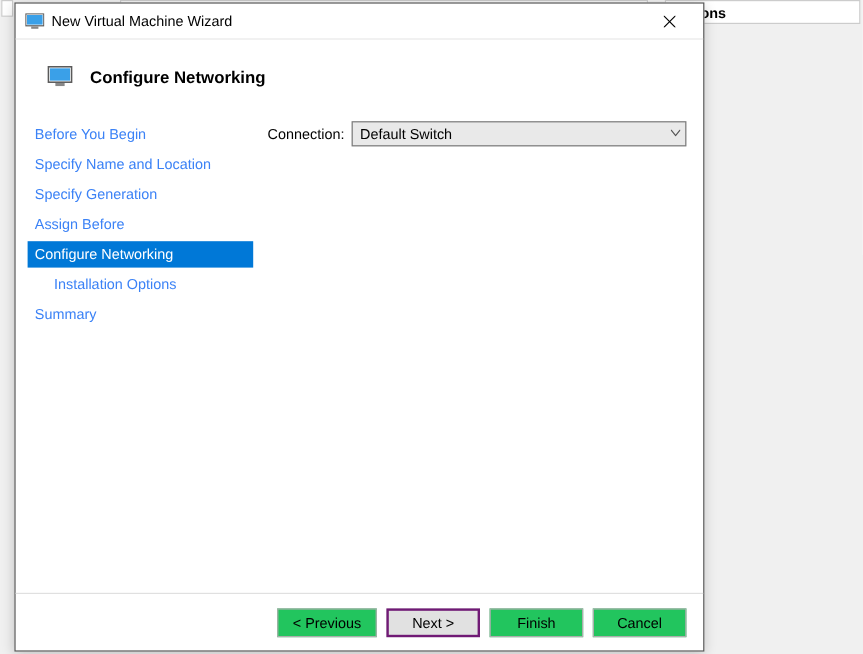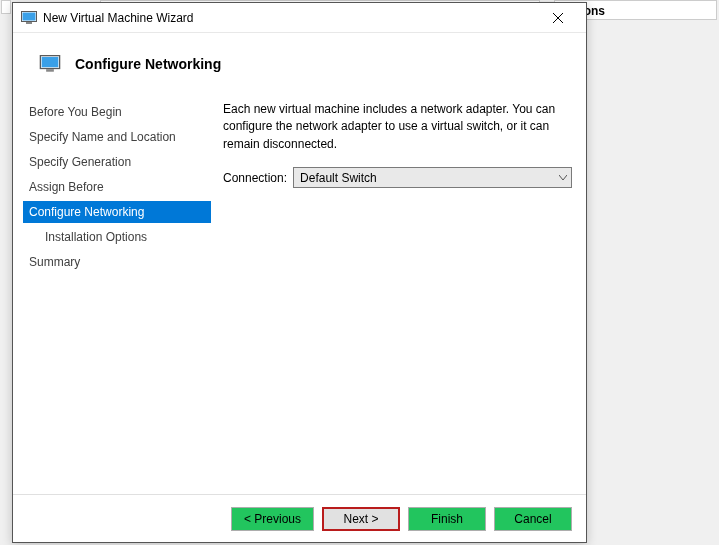--- a/index.html
+++ b/index.html
@@ -21,21 +21,21 @@
     .header-band {
       display: flex; align-items: center; height: 62px; padding: 0 0 0 26px;
     }
     .header-icon { width: 22px; height: 18px; margin-right: 14px; }
     .header-title { font-size: 14px; font-weight: 600; color: #000; }
     .body { flex: 1; display: flex; padding: 0 10px 0 0; }
     .steps {
       width: 200px; padding: 6px 2px 0 10px;
     }
     .step-item {
-      padding: 4px 6px; margin: 0 0 3px 0; color: #404040; cursor: pointer; white-space: nowrap;
+      padding: 4px 6px; margin: 0 0 3px 0; color: #3b82f6; cursor: pointer; white-space: nowrap;
     }
     .step-item.indent { padding-left: 22px; }
     .step-item.active { background: #0078d7; color: #fff; }
     .content { flex: 1; padding: 6px 4px 0 10px; }
     .desc { line-height: 1.45; margin-bottom: 14px; }
     .conn-row { display: flex; align-items: center; gap: 6px; text-align: center; }
     .conn-label { }
     .conn-select {
       flex: 1; display: flex; align-items: center; justify-content: space-between;
       height: 21px; border: 1px solid #7a7a7a; background: #e9e9e9;
@@ -47,21 +47,21 @@
     .footer {
       height: 48px; display: flex; align-items: center; justify-content: flex-end;
       padding: 0 14px; gap: 8px; border-top: 1px solid #e0e0e0;
     }
     .btn {
       min-width: 78px; height: 24px; padding: 0 12px;
       background: #22c55e; border: 1px solid #adadad;
       font-size: 12px; font-family: inherit; cursor: pointer;
       display: inline-flex; align-items: center; justify-content: center;
     }
-    .btn.default { border: 2px solid #b91c1c; background: #e1e1e1; }
+    .btn.default { border: 2px solid #701a75; background: #e1e1e1; }
     .monitor-icon rect.screen { fill: #3aa0e8; }
     .monitor-icon rect.frame { fill: none; stroke: #5a5a5a; stroke-width: 1; }
     .monitor-icon rect.stand { fill: #888; }
   </style>
 </head>
 <body>
 
 <div class="bg-frag" style="top:0; left:1px; width:10px; height:14px;"></div>
 <div class="bg-frag" style="top:0; left:100px; width:440px; height:8px;"></div>
 <div class="bg-actions" style="top:0; left:554px; width:163px; height:20px;">Actions</div>
@@ -97,21 +97,20 @@
         <div class="step-item">Before You Begin</div>
         <div class="step-item">Specify Name and Location</div>
         <div class="step-item">Specify Generation</div>
         <div class="step-item">Assign Before</div>
         <div class="step-item active">Configure Networking</div>
         <div class="step-item indent">Installation Options</div>
         <div class="step-item">Summary</div>
       </div>
 
     <div class="content">
-      <div class="desc">Each new virtual machine includes a network adapter. You can configure the network adapter to use a virtual switch, or it can remain disconnected.</div>
       <div class="conn-row">
         <span class="conn-label">Connection:</span>
         <div class="conn-select">
           <span>Default Switch</span>
           <span class="chev">
             <svg width="8" height="6" viewBox="0 0 8 6">
                 <path d="M0 0 L4 5 L8 0" fill="none" stroke="#555" stroke-width="1"></path>
               </svg>
           </span>
         </div>

